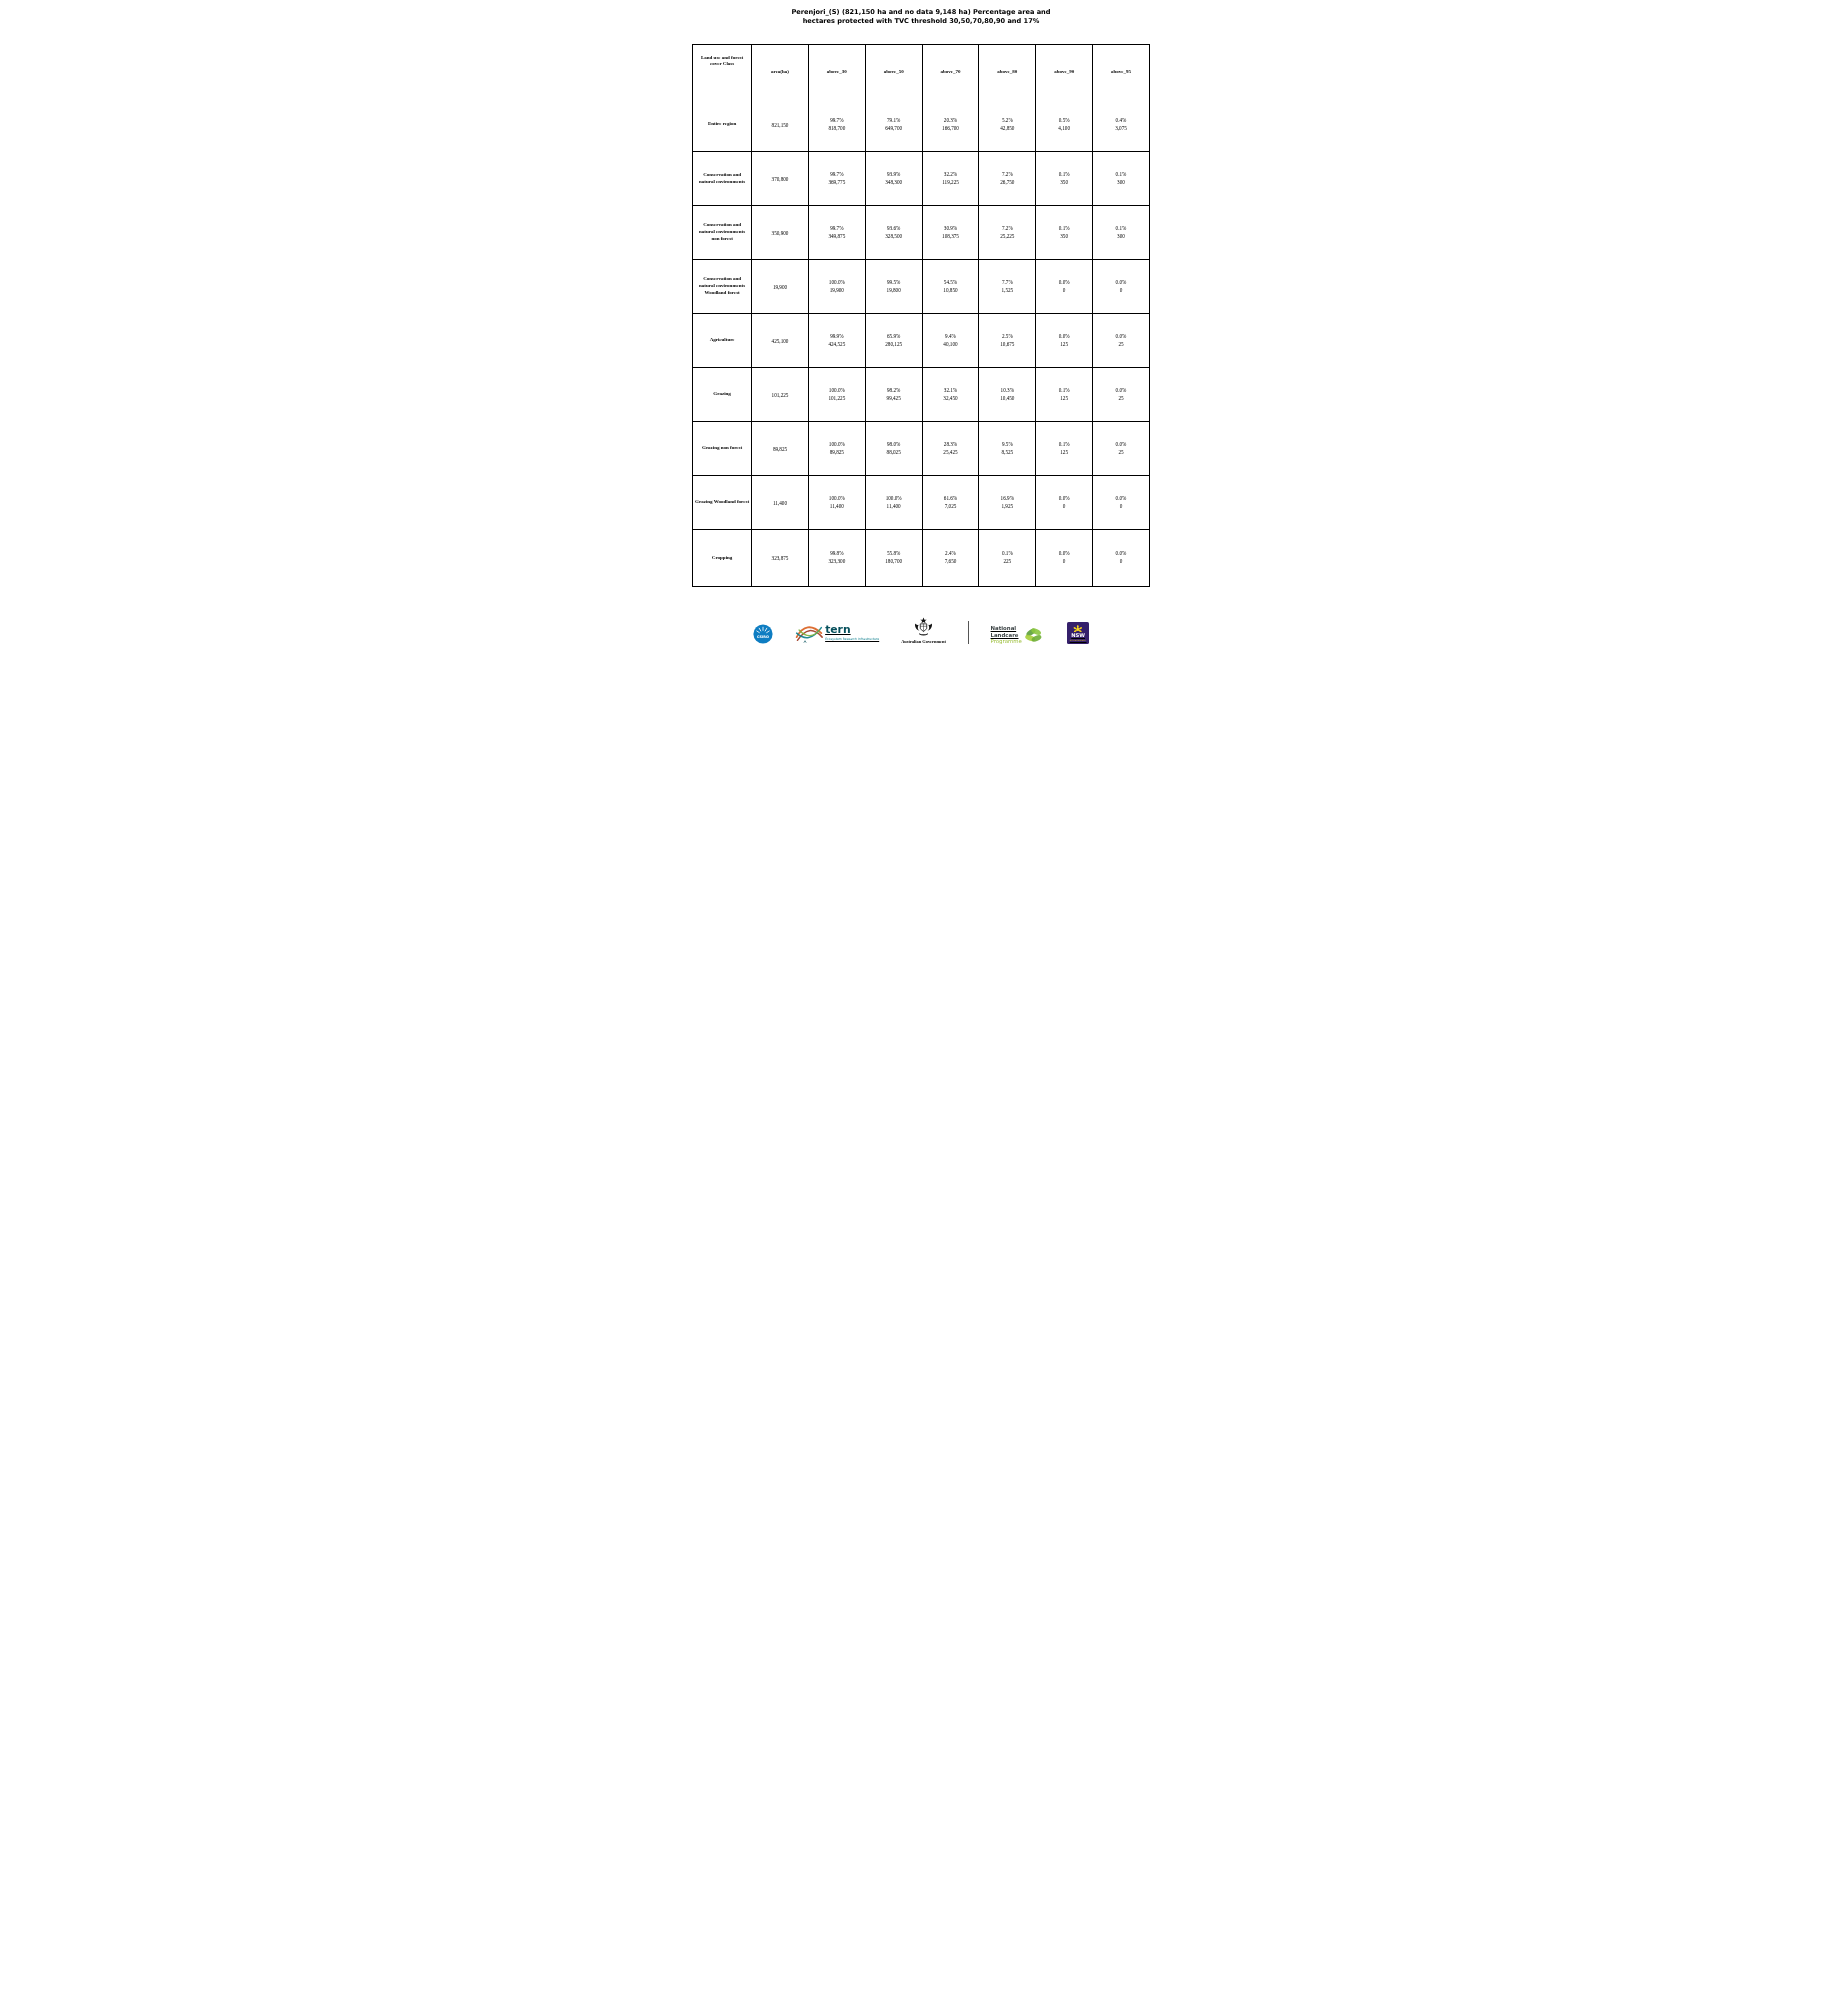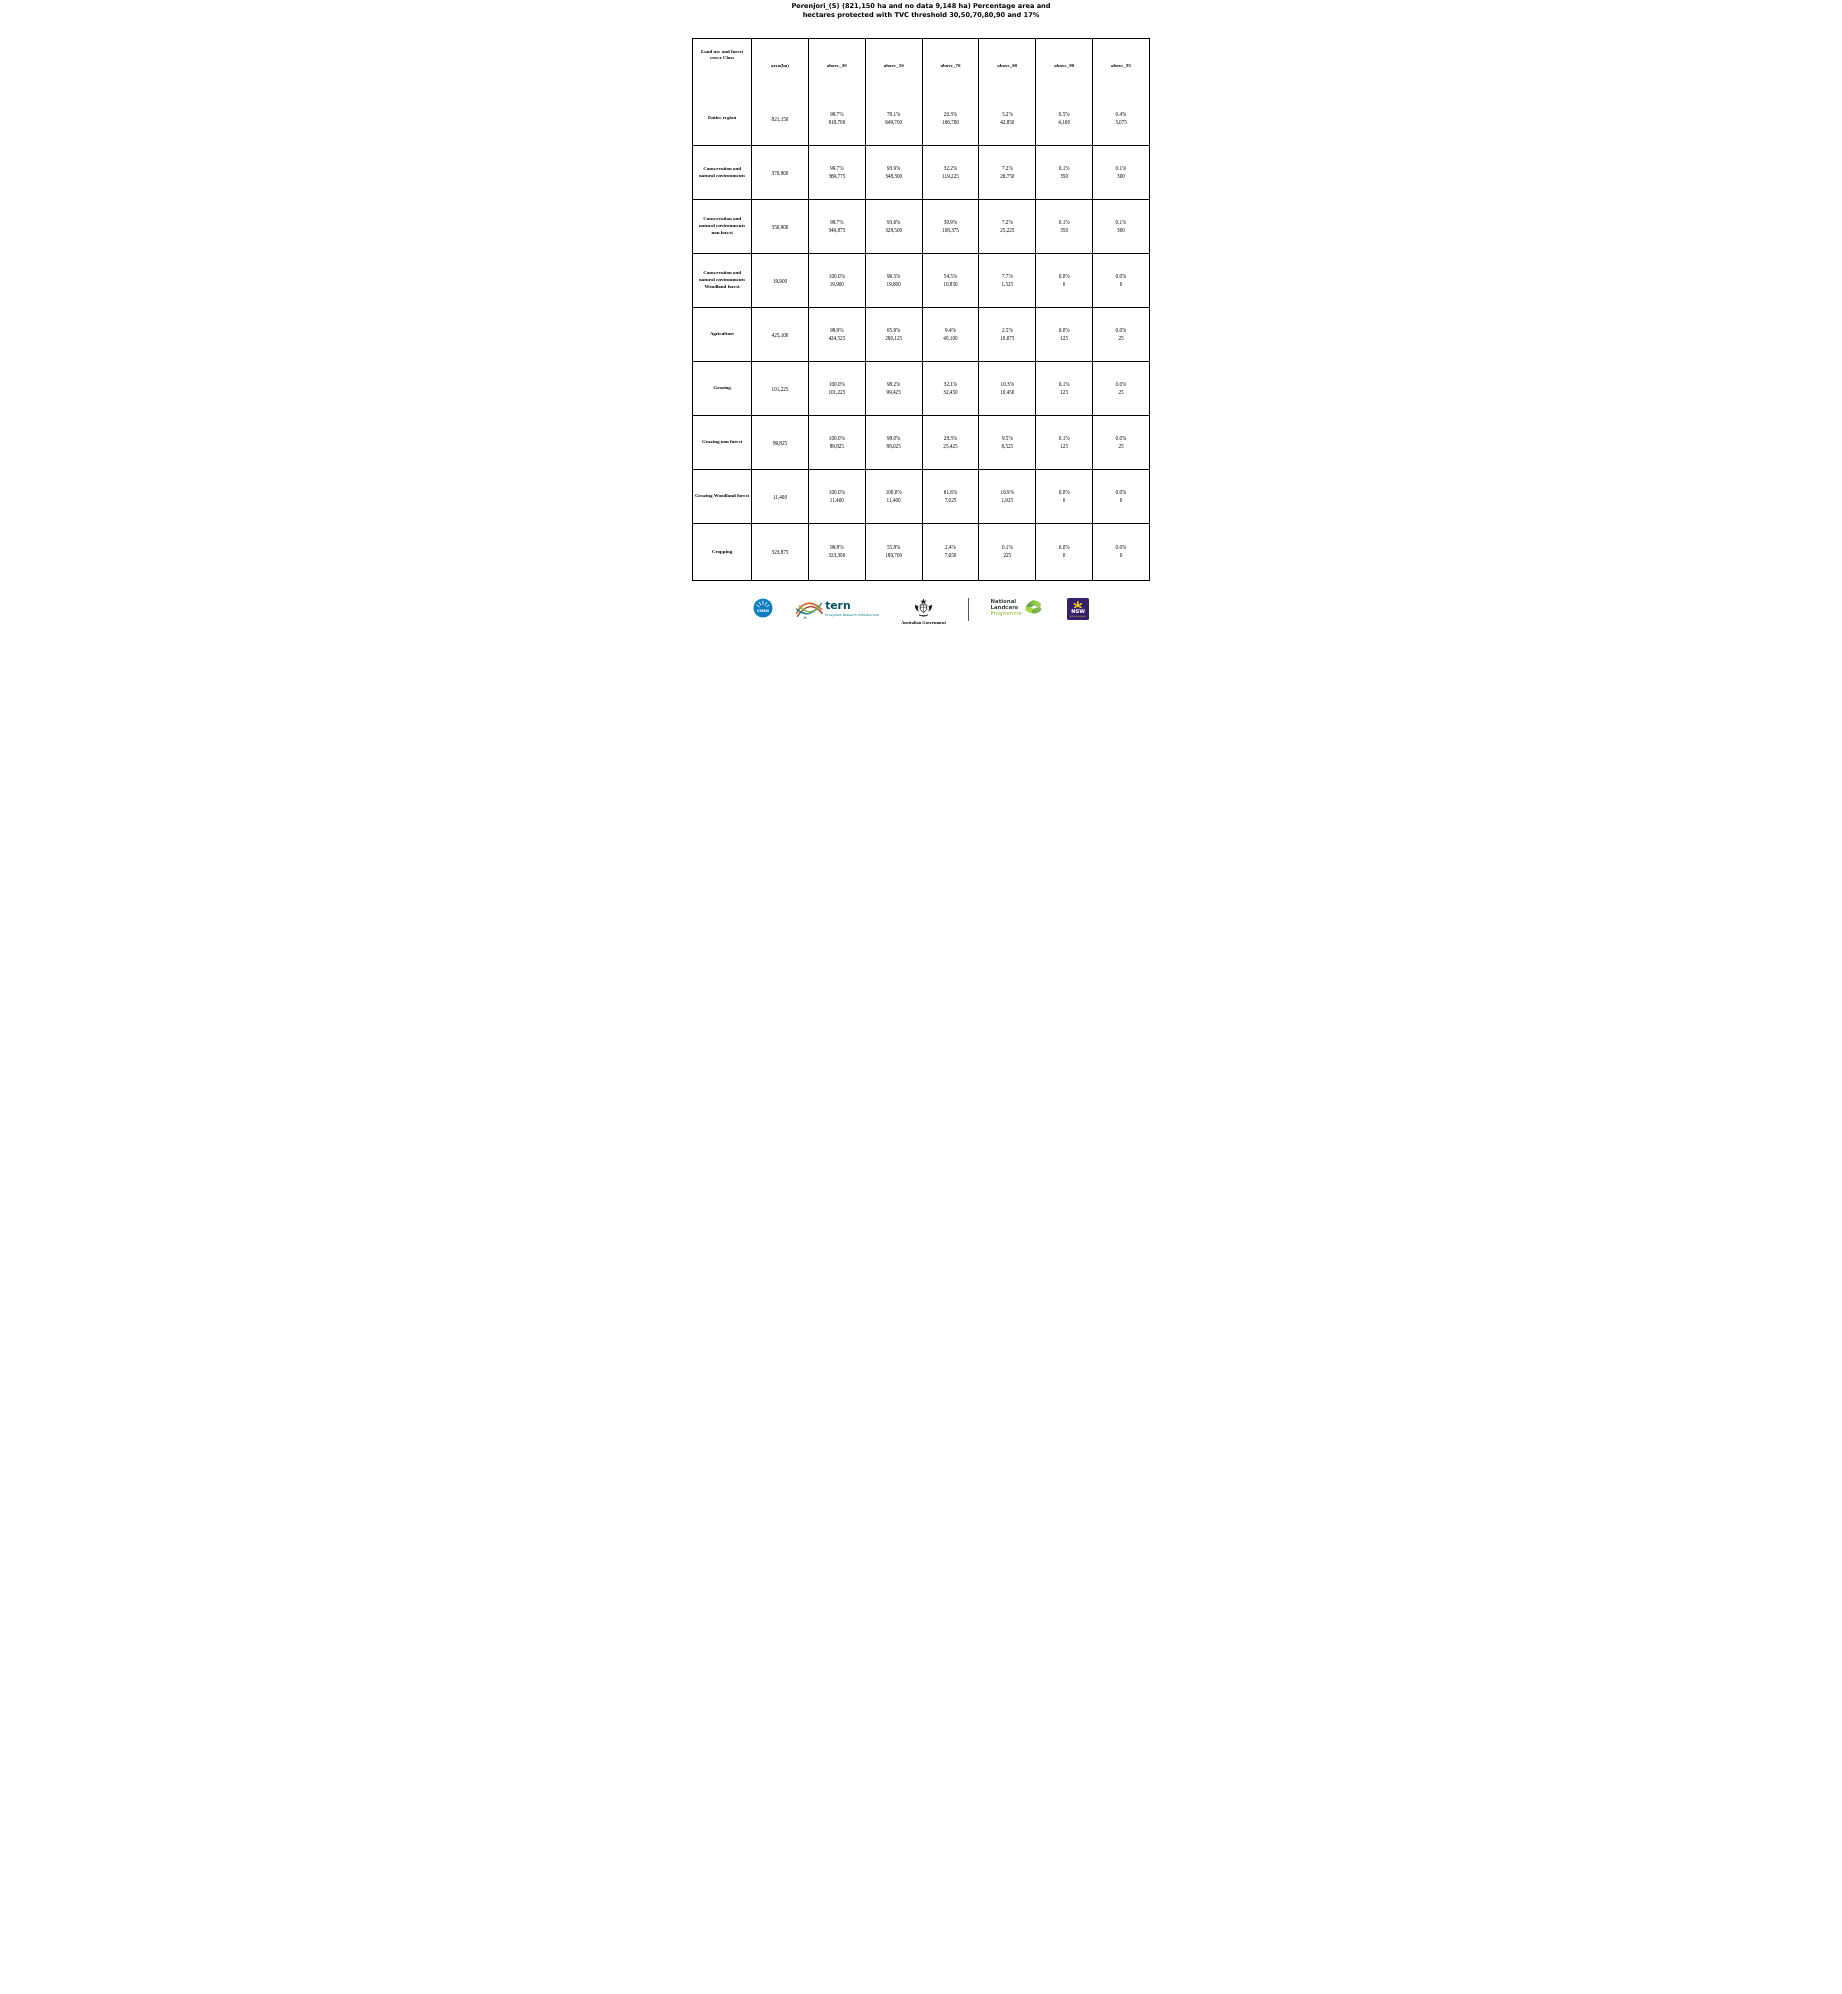--- a/index.html
+++ b/index.html
@@ -1,37 +1,37 @@
 <!DOCTYPE html>
 <html style="font-size:6.4px"><head>
 <meta charset="utf-8">
 <style>
   html,body{margin:0;padding:0;background:#ffffff;}
   .page{width:461px;min-height:630px;margin:0 auto;background:#fff;position:relative;
         font-family:"Liberation Serif","DejaVu Serif",serif;color:#000;}
   
-  .title{padding-top:2px;text-align:center;font-family:"DejaVu Sans","Liberation Sans",sans-serif;
+  .title{padding-top:8px;text-align:center;font-family:"DejaVu Sans","Liberation Sans",sans-serif;
          font-weight:bold;font-size:6.6px;line-height:1.4;}
   
   .table{margin:17.6px 1.6px 0 1.6px;border:1.2px solid #000;}
   .tr{display:grid;grid-template-columns:58px repeat(7,1fr);}
   .tr + .tr{border-top:1px solid #000;}
   .td{border-left:0.4px solid #000;display:flex;align-items:center;justify-content:center;
       text-align:center;padding:0 2px;box-sizing:border-box;}
   .td:first-child{border-left:none;}
   .header-row{height:53px;}
   .data-row{height:53px;}
   .data-row:last-child{height:56px;}
   .col-head{font-weight:bold;font-size:5px;}
   .td.first-head{align-items:flex-start;padding-top:9.6px;line-height:1.35;}
   .td.label{font-weight:bold;font-size:5px;line-height:1.35;}
   .td.area{font-size:5.2px;}
   .val-block{line-height:1.5;font-size:5.2px;}
   
-  .footer{margin-top:17px;display:flex;align-items:flex-start;justify-content:center;gap:22px;height:40px;}
+  .footer{margin-top:17px;display:flex;align-items:flex-end;justify-content:center;gap:22px;height:40px;text-decoration:underline;}
   .csiro{display:flex;align-items:center;}
   .tern-block{display:flex;align-items:center;gap:2.4px;}
   .tern-text-col{display:flex;flex-direction:column;align-items:flex-start;}
   .tern-word{font-family:"DejaVu Sans","Liberation Sans",sans-serif;font-weight:bold;
              font-size:10.8px;color:#07505c;line-height:1;}
   .tern-tagline{font-family:"DejaVu Sans","Liberation Sans",sans-serif;font-size:3.1px;
                 color:#0b7d8c;margin-top:1.6px;}
   .ausgov{display:flex;flex-direction:column;align-items:center;}
   .ausgov-label{font-family:"Liberation Serif","DejaVu Serif",serif;font-weight:bold;
                 font-size:4.4px;margin-top:0.8px;}

